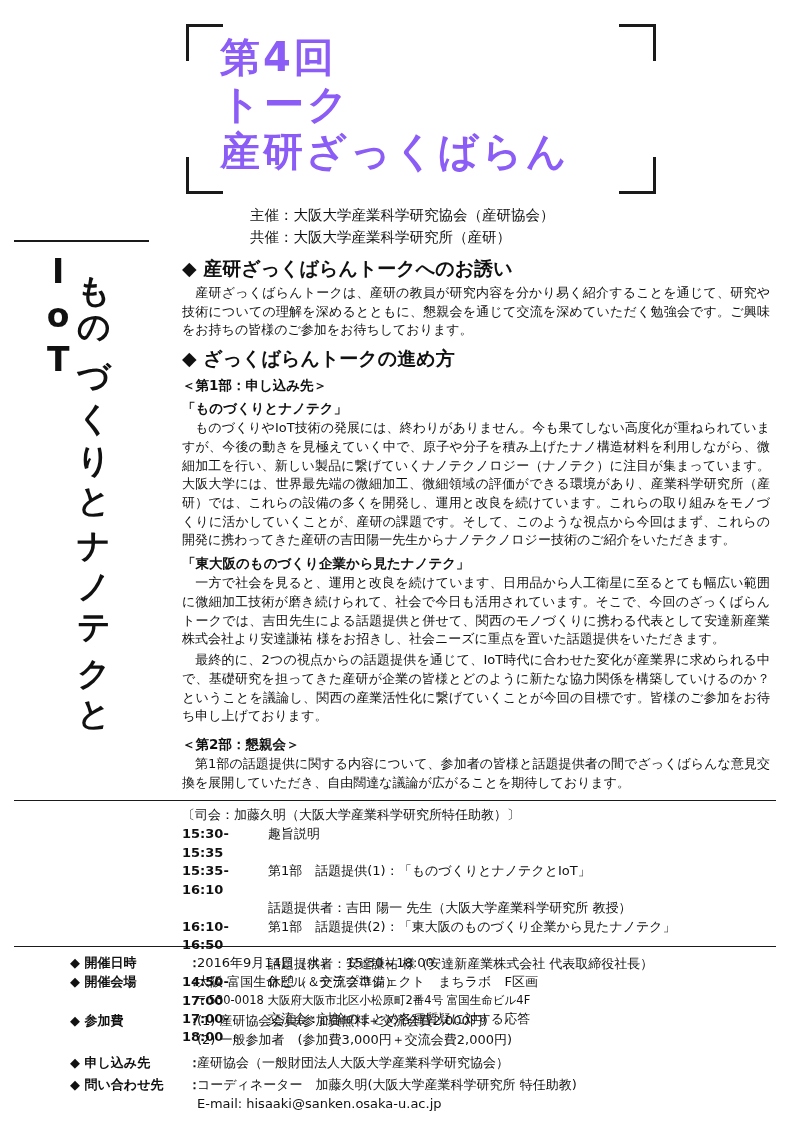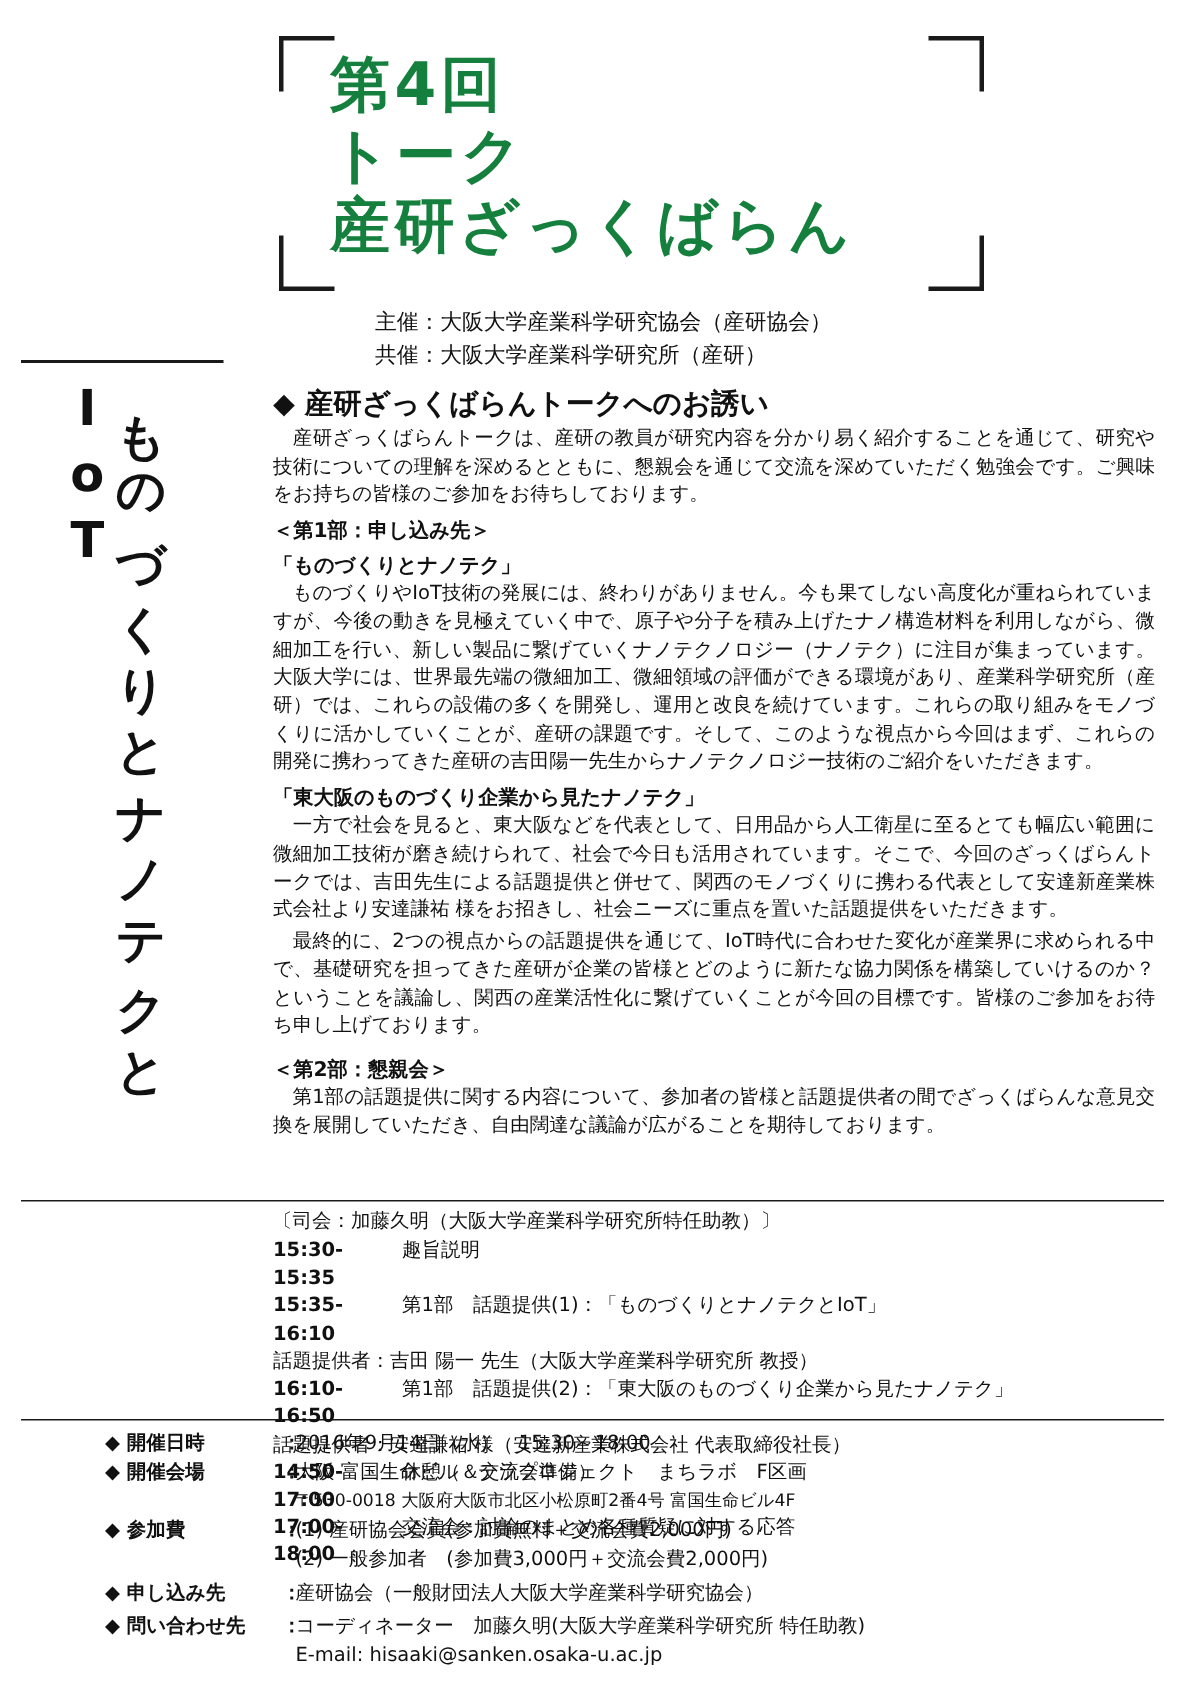--- a/index.html
+++ b/index.html
@@ -14,21 +14,21 @@
   }
   .page{position:relative;width:790px;height:1121px;}
 
   
   .title-block{position:absolute;left:186px;top:24px;width:470px;height:170px;}
   .bracket-tl{position:absolute;left:0;top:0;width:34px;height:34px;border-left:3px solid #1a1a1a;border-top:3px solid #1a1a1a;}
   .bracket-tr{position:absolute;right:0;top:0;width:34px;height:34px;border-right:3px solid #1a1a1a;border-top:3px solid #1a1a1a;}
   .bracket-bl{position:absolute;left:0;bottom:0;width:34px;height:34px;border-left:3px solid #1a1a1a;border-bottom:3px solid #1a1a1a;}
   .bracket-br{position:absolute;right:0;bottom:0;width:34px;height:34px;border-right:3px solid #1a1a1a;border-bottom:3px solid #1a1a1a;}
   .title-lines{position:absolute;left:34px;top:10px;width:410px;}
-  .t-line{font-size:40px;font-weight:bold;letter-spacing:3px;line-height:1.18;color:#15803d;}
+  .t-line{font-size:40px;font-weight:bold;letter-spacing:3px;line-height:1.18;color:#8b5cf6;}
   .t-line.l1{font-size:40px;}
   .t-line.l2{font-size:40px;}
   .t-line.l3{font-size:40px;}
 
   
   .organizers{position:absolute;left:250px;top:205px;width:470px;font-size:14.5px;line-height:1.5;}
   .organizers div{white-space:nowrap;}
 
   
   .side-rule{position:absolute;left:14px;top:240px;width:135px;border-top:2px solid #1a1a1a;}
@@ -46,21 +46,21 @@
 
   
   .rule{position:absolute;left:14px;width:762px;border-top:1.5px solid #1a1a1a;}
   .rule-1{top:800px;}
   .rule-2{top:946px;}
   .schedule{position:absolute;left:182px;top:806px;width:600px;font-size:13px;line-height:1.42;}
   .sch-note{margin-bottom:1px;}
   .sch-row{display:flex;}
   .sch-time{width:86px;flex:0 0 86px;font-weight:bold;}
   .sch-desc{flex:1;}
-  .sch-sub{}
+  .sch-sub{margin-left:86px;}
 
   
   .footer{position:absolute;left:70px;top:954px;width:710px;font-size:13px;line-height:1.45;}
   .f-row{display:flex;margin-bottom:0px;}
   .f-label{width:118px;flex:0 0 118px;font-weight:bold;white-space:nowrap;}
   .f-colon{width:9px;flex:0 0 9px;font-weight:bold;}
   .f-val{flex:1;}
   .f-sub{margin-left:127px;}
   .small{font-size:11.5px;}
 </style>
@@ -86,25 +86,26 @@
     <div>共催：大阪大学産業科学研究所（産研）</div>
   </div>
 
   <div class="side-rule"></div>
   <div class="side-title">ものづくりとナノテクとIoT</div>
 
   <div class="body">
     <div class="heading">◆ 産研ざっくばらんトークへのお誘い</div>
     <div class="para">　産研ざっくばらんトークは、産研の教員が研究内容を分かり易く紹介することを通じて、研究や技術についての理解を深めるとともに、懇親会を通じて交流を深めていただく勉強会です。ご興味をお持ちの皆様のご参加をお待ちしております。</div>
 
+    <div class="heading">◆ ざっくばらんトークの進め方</div>
     <div class="subheading">＜第1部：申し込み先＞</div>
     <div class="subheading">「ものづくりとナノテク」</div>
     <div class="para">　ものづくりやIoT技術の発展には、終わりがありません。今も果てしない高度化が重ねられていますが、今後の動きを見極えていく中で、原子や分子を積み上げたナノ構造材料を利用しながら、微細加工を行い、新しい製品に繋げていくナノテクノロジー（ナノテク）に注目が集まっています。大阪大学には、世界最先端の微細加工、微細領域の評価ができる環境があり、産業科学研究所（産研）では、これらの設備の多くを開発し、運用と改良を続けています。これらの取り組みをモノづくりに活かしていくことが、産研の課題です。そして、このような視点から今回はまず、これらの開発に携わってきた産研の吉田陽一先生からナノテクノロジー技術のご紹介をいただきます。</div>
     <div class="subheading">「東大阪のものづくり企業から見たナノテク」</div>
-    <div class="para">　一方で社会を見ると、東大阪などを代表として、日用品から人工衛星に至るとても幅広い範囲に微細加工技術が磨き続けられて、社会で今日も活用されています。そこで、今回のざっくばらんトークでは、吉田先生による話題提供と併せて、関西のモノづくりに携わる代表として安達新産業株式会社より安達謙祐 様をお招きし、社会ニーズに重点を置いた話題提供をいただきます。</div>
+    <div class="para">　一方で社会を見ると、運用と改良を続けています、日用品から人工衛星に至るとても幅広い範囲に微細加工技術が磨き続けられて、社会で今日も活用されています。そこで、今回のざっくばらんトークでは、吉田先生による話題提供と併せて、関西のモノづくりに携わる代表として安達新産業株式会社より安達謙祐 様をお招きし、社会ニーズに重点を置いた話題提供をいただきます。</div>
     <div class="para">　最終的に、2つの視点からの話題提供を通じて、IoT時代に合わせた変化が産業界に求められる中で、基礎研究を担ってきた産研が企業の皆様とどのように新たな協力関係を構築していけるのか？ということを議論し、関西の産業活性化に繋げていくことが今回の目標です。皆様のご参加をお待ち申し上げております。</div>
 
     <div class="subheading" style="margin-top:10px;">＜第2部：懇親会＞</div>
     <div class="para">　第1部の話題提供に関する内容について、参加者の皆様と話題提供者の間でざっくばらんな意見交換を展開していただき、自由闊達な議論が広がることを期待しております。</div>
   </div>
 
   <div class="rule rule-1"></div>
   <div class="rule rule-2"></div>
 
   <div class="schedule">

